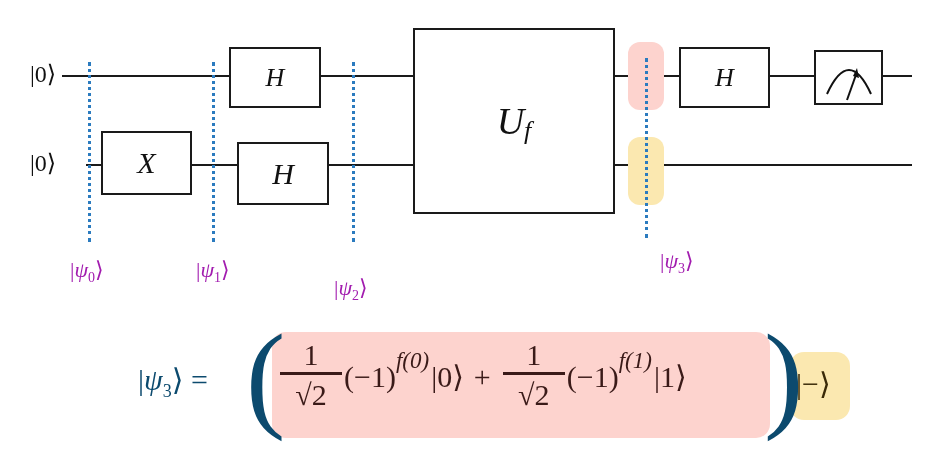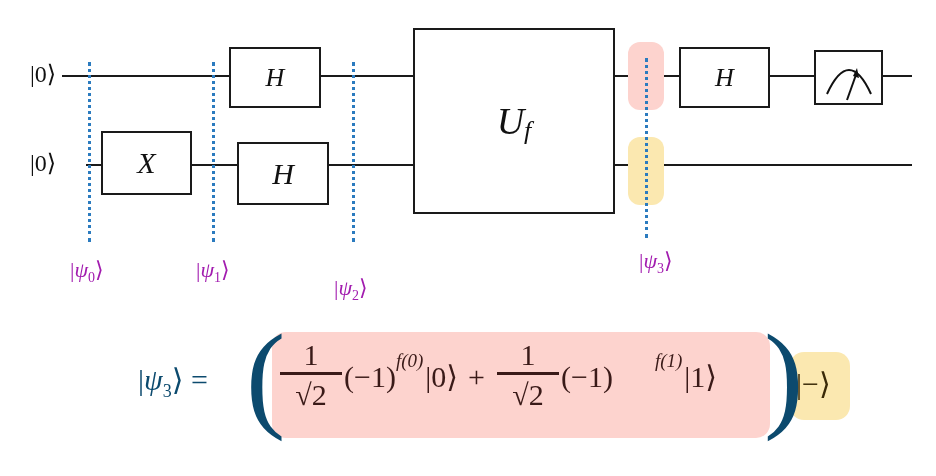--- a/index.html
+++ b/index.html
@@ -14,21 +14,21 @@
   .psi-label sub { font-size:14px; font-style:normal; }
   .psi-label i { font-style:italic; }
   .hl { position:absolute; border-radius:12px; }
   .eq { position:absolute; font-size:30px; color:#0c4a6e; }
   .frac { display:inline-flex; flex-direction:column; align-items:center; vertical-align:middle; margin:0 2px; }
   .frac .num { font-size:30px; line-height:34px; }
   .frac .bar { width:62px; height:3px; background:#3a1a18; }
   .frac .den { font-size:30px; line-height:40px; }
   .red-text { color:#3a1a18; }
   .yel-text { color:#3a2a08; }
-  sup { font-size:19px; font-style:italic; }
+  sup { font-size:23px; font-style:italic; }
 </style>
 </head>
 <body>
 
 <div class="wire" style="left:62px; top:75px; width:850px;"></div>
 <div class="wire" style="left:86px; top:164px; width:826px;"></div>
 
 <div class="ket-in" style="left:30px; top:60px;">|0⟩</div>
 <div class="ket-in" style="left:30px; top:149px;">|0⟩</div>
 
@@ -60,21 +60,21 @@
 </div>
 
 <div class="barrier" style="left:88px; top:62px; height:180px;"></div>
 <div class="barrier" style="left:212px; top:62px; height:180px;"></div>
 <div class="barrier" style="left:352px; top:62px; height:180px;"></div>
 <div class="barrier" style="left:645px; top:58px; height:180px;"></div>
 
 <div class="psi-label" style="left:70px; top:257px;">|<i>ψ</i><sub>0</sub>⟩</div>
 <div class="psi-label" style="left:196px; top:257px;">|<i>ψ</i><sub>1</sub>⟩</div>
 <div class="psi-label" style="left:334px; top:275px;">|<i>ψ</i><sub>2</sub>⟩</div>
-<div class="psi-label" style="left:639px; top:248px;text-align:right;">|<i>ψ</i><sub>3</sub>⟩</div>
+<div class="psi-label" style="left:660px; top:248px;text-align:right;">|<i>ψ</i><sub>3</sub>⟩</div>
 
 <div class="hl" style="left:272px; top:332px; width:498px; height:106px; background:#fdd3ce; border-radius:14px;"></div>
 <div class="hl" style="left:790px; top:352px; width:60px; height:68px; background:#fbe8b0; border-radius:14px;"></div>
 
 <div class="eq" style="left:138px; top:362px;">|<i>ψ</i><sub style="font-size:18px;">3</sub>⟩ <span>=</span></div>
 <div class="eq" style="left:246px; top:318px; font-size:118px; font-weight:300; line-height:1;">(</div>
 <div class="eq" style="left:764px; top:318px; font-size:118px; font-weight:300; line-height:1;">)</div>
 
 <div class="eq red-text" style="left:278px; top:338px; display:flex; align-items:center;">
   <span class="frac">
@@ -85,17 +85,17 @@
   <span>(−1)</span>
     <sup style="position:relative; top:-16px;">f(0)</sup>
   <span style="margin-left:2px;">|0⟩</span>
   <span style="margin:0 10px;">+</span>
   <span class="frac">
     <span class="num">1</span>
       <span class="bar"></span>
       <span class="den">√2</span>
   </span>
   <span>(−1)</span>
-    <sup style="position:relative; top:-16px;margin-left:42px;">f(1)</sup>
+    <sup style="position:relative; top:-16px;">f(1)</sup>
   <span style="margin-left:2px;">|1⟩</span>
 </div>
 
 <div class="eq yel-text" style="left:796px; top:366px;">|−⟩</div>
 
 </body></html>

